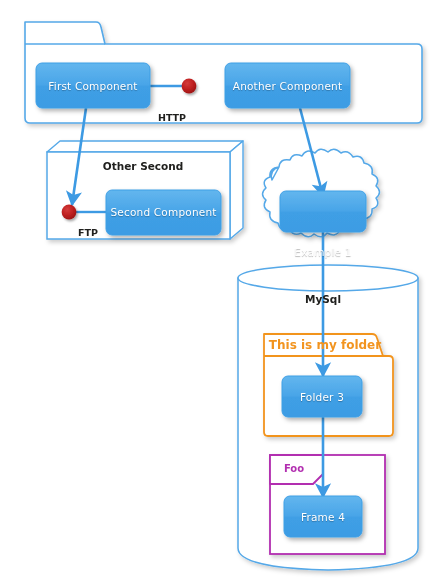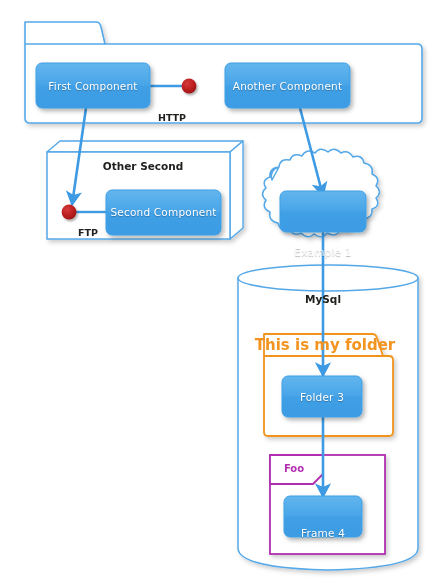--- a/index.html
+++ b/index.html
@@ -13,21 +13,21 @@
   .lbl{
     position:absolute;white-space:nowrap;pointer-events:none;
     font-family:"DejaVu Sans","Liberation Sans",sans-serif;
   }
   .comp-label{
     color:#ffffff;font-size:10.5px;letter-spacing:.2px;
     text-shadow:0 1px 1px rgba(0,0,0,.28);
   }
   .group-title{color:#20201e;font-size:10.5px;font-weight:bold;}
   .iface-label{color:#20201e;font-size:9.5px;font-weight:bold;}
-  .folder-title{color:#f2941f;font-size:15px;font-weight:bold;}
+  .folder-title{color:#f2941f;font-size:12px;font-weight:bold;}
   .frame-title{color:#b22fb0;font-size:10px;font-weight:bold;}
   .db-title{color:#20201e;font-size:10.5px;font-weight:bold;}
   .ctr{transform:translate(-50%,-50%);}
 </style>
 </head>
 <body>
 
 <div id="stage">
 
   <svg id="canvas" viewBox="0 0 441 585">
@@ -138,21 +138,21 @@
   <div class="lbl comp-label ctr" style="left:93px;top:86px;">First Component</div>
 
   <div class="lbl comp-label ctr" style="left:163.5px;top:212px;">Second Component</div>
 
   <div class="lbl comp-label ctr" style="left:287.5px;top:86px;">Another Component</div>
 
   <div class="lbl comp-label ctr" style="left:323px;top:212px;margin-top:40px;">Example 1</div>
 
   <div class="lbl comp-label ctr" style="left:322px;top:397px;">Folder 3</div>
 
-  <div class="lbl comp-label ctr" style="left:323px;top:517px;margin-top:16px;">Frame 4</div>
+  <div class="lbl comp-label ctr" style="left:323px;top:517px;">Frame 4</div>
 
   <div class="lbl iface-label ctr" style="left:172px;top:117px;">HTTP</div>
 
   <div class="lbl iface-label ctr" style="left:88px;top:232px;">FTP</div>
 
   <div class="lbl group-title ctr" style="left:143px;top:166px;">Other Second</div>
 
   <div class="lbl db-title ctr" style="left:323px;top:299px;">MySql</div>
 
   <div class="lbl folder-title ctr" style="left:325px;top:345px;">This is my folder</div>

